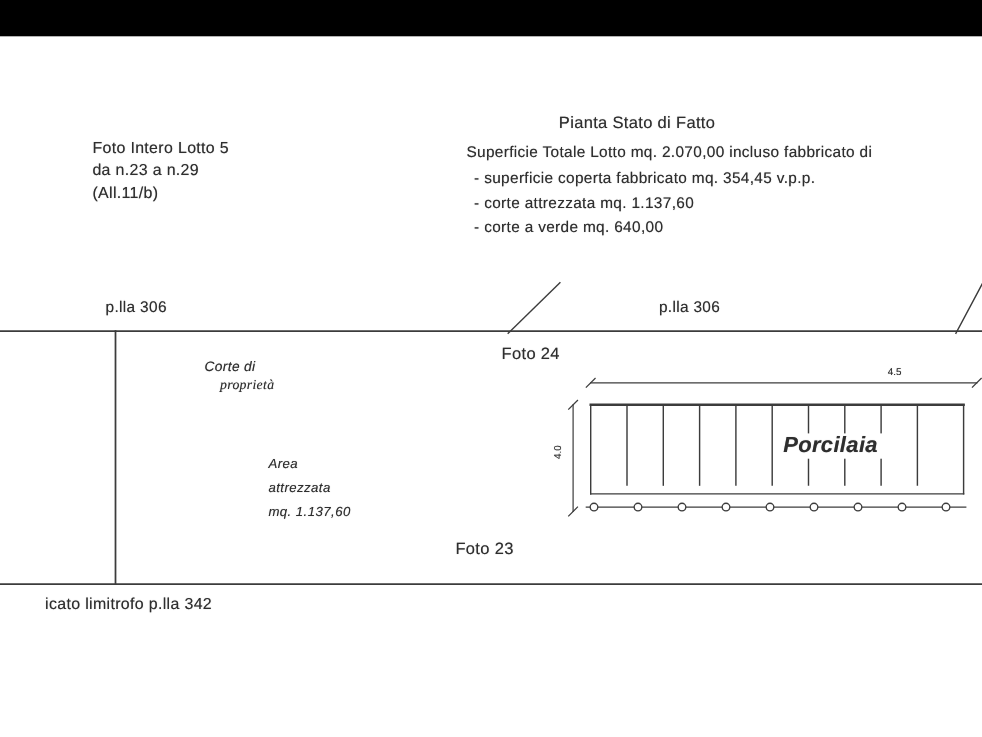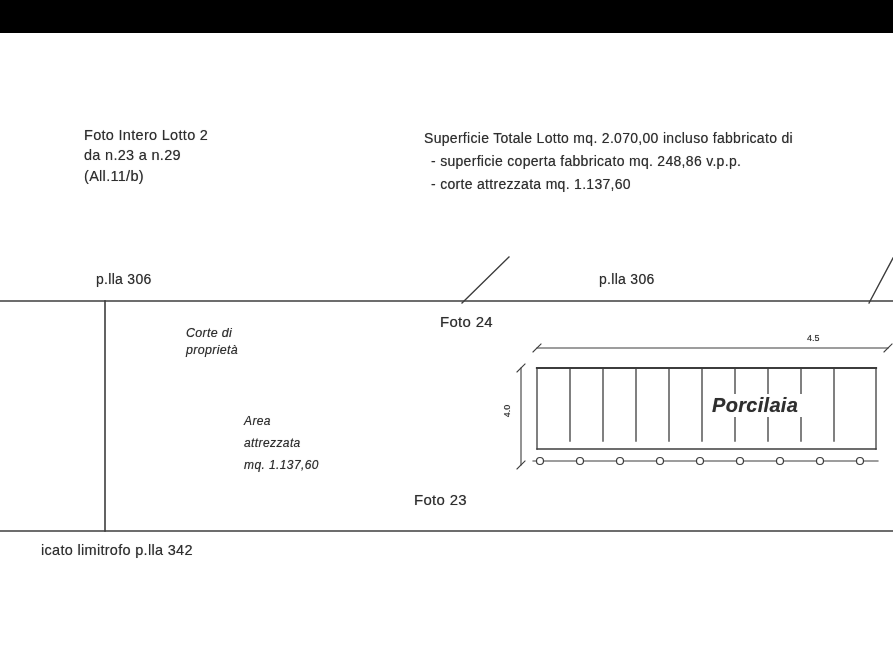--- a/index.html
+++ b/index.html
@@ -84,39 +84,41 @@
       <line class="lw lw-thin" x1="884" y1="352" x2="892" y2="344"></line>
     </g>
 
     <g>
       <line class="lw lw-thin" x1="521" y1="368" x2="521" y2="465"></line>
       <line class="lw lw-thin" x1="517" y1="372" x2="525" y2="364"></line>
       <line class="lw lw-thin" x1="517" y1="469" x2="525" y2="461"></line>
     </g>
   </svg>
 
+  <div class="txt fs15" style="left:508px;top:103px;">Pianta Stato di Fatto</div>
 
-  <div class="txt fs145" style="left:84px;top:127px;">Foto Intero Lotto 2</div>
+  <div class="txt fs145" style="left:84px;top:127px;">Foto Intero Lotto 5</div>
   <div class="txt fs145" style="left:84px;top:147px;">da n.23 a n.29</div>
   <div class="txt fs145" style="left:84px;top:168px;">(All.11/b)</div>
 
   <div class="legend-clip">
     <div class="txt fs14" style="left:0px;top:2px;text-align:center;">Superficie Totale Lotto mq. 2.070,00 incluso  fabbricato di</div>
-    <div class="txt fs14" style="left:7px;top:25px;">- superficie coperta fabbricato mq. 248,86 v.p.p.</div>
+    <div class="txt fs14" style="left:7px;top:25px;">- superficie coperta fabbricato mq. 354,45 v.p.p.</div>
     <div class="txt fs14" style="left:7px;top:48px;">- corte attrezzata mq. 1.137,60</div>
+    <div class="txt fs14" style="left:7px;top:70px;">- corte a verde mq. 640,00</div>
   </div>
 
   <div class="txt fs14" style="left:96px;top:271px;">p.lla 306</div>
   <div class="txt fs14" style="left:599px;top:271px;">p.lla 306</div>
 
-  <div class="txt fs15" style="left:440px;top:313px;">Foto 24</div>
+  <div class="txt fs15" style="left:456px;top:313px;">Foto 24</div>
   <div class="txt fs15" style="left:414px;top:491px;">Foto 23</div>
 
   <div class="txt small-italic" style="left:153px;top:326px;">Corte di</div>
-  <div class="txt small-italic" style="left:153px;top:343px;">proprietà</div>
+  <div class="txt small-italic" style="left:167px;top:343px;font-family:Liberation Serif, serif;">proprietà</div>
 
   <div class="txt area-note" style="left:244px;top:414px;">Area</div>
   <div class="txt area-note" style="left:244px;top:436px;">attrezzata</div>
   <div class="txt area-note" style="left:244px;top:458px;">mq. 1.137,60</div>
 
   <div class="txt bldg-label" style="left:708px;top:394px;">Porcilaia</div>
   <div class="txt dim" style="left:807px;top:333px;">4.5</div>
   <div class="txt dim dim-rot" style="left:501px;top:406px;">4.0</div>
 
   <div class="txt fs145" style="left:1px;top:542px;margin-left:40px;">icato limitrofo p.lla 342</div>

